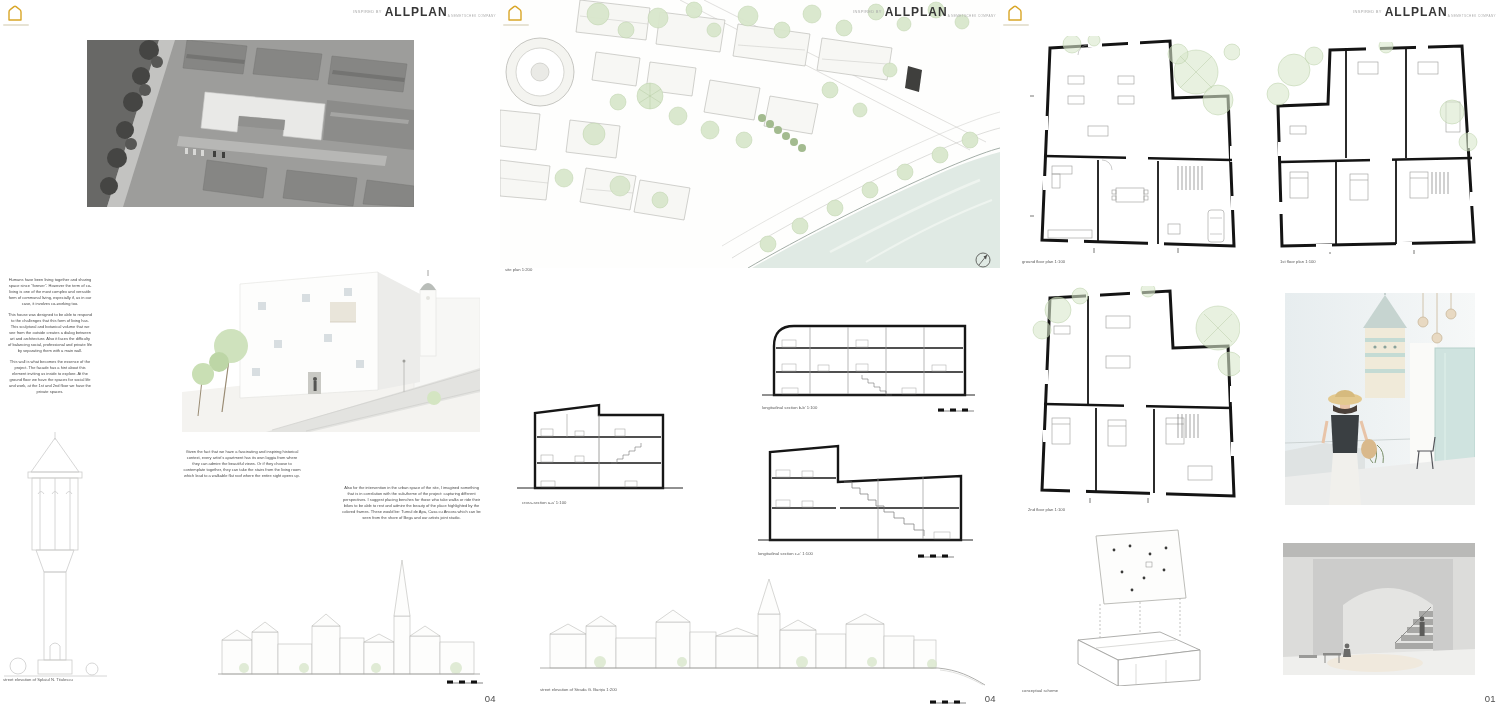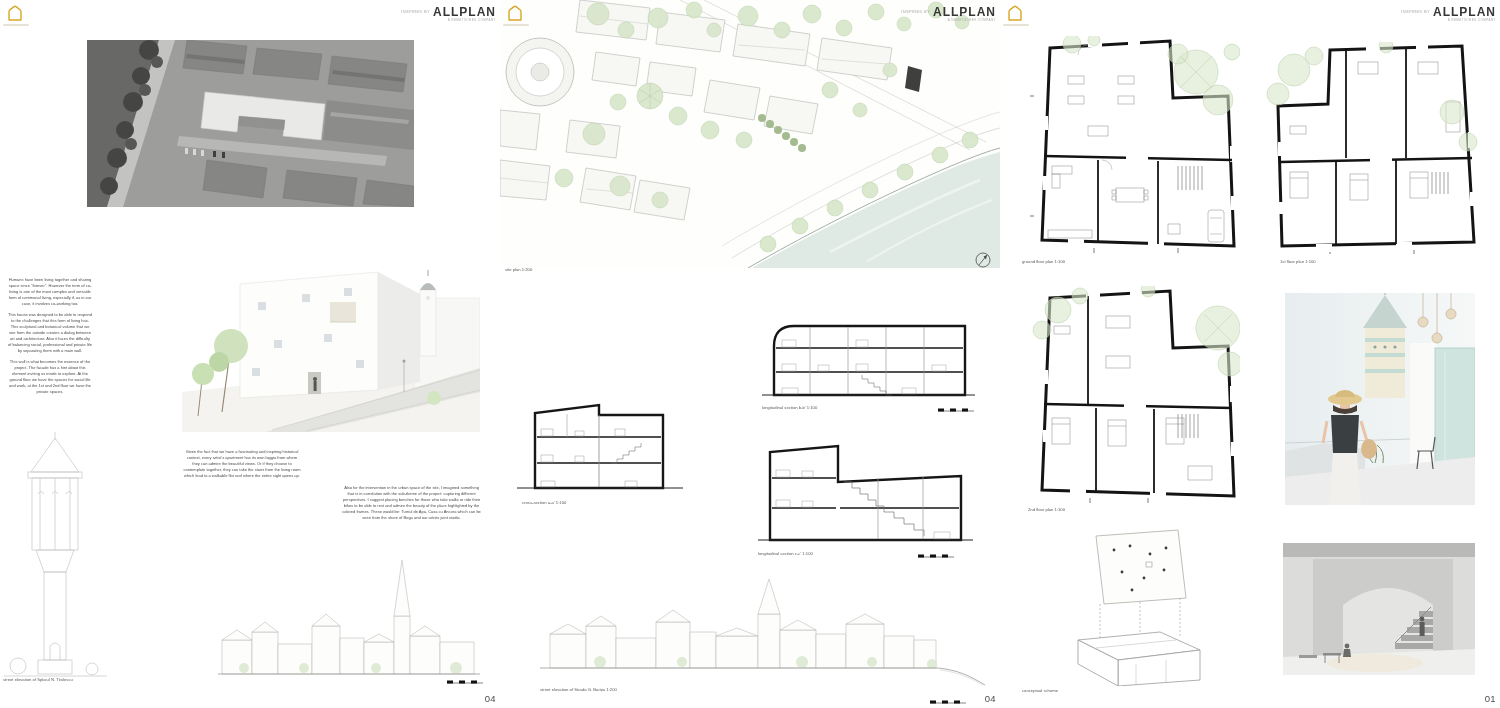--- a/index.html
+++ b/index.html
@@ -5,21 +5,21 @@
   html,body{margin:0;padding:0;background:#fff;}
   .board{position:relative;width:1500px;height:708px;background:#ffffff;overflow:hidden;
          font-family:"Liberation Sans",sans-serif;color:#444;}
   .panel{position:absolute;top:0;width:500px;height:708px;background:#fff;}
   #p1{left:0}#p2{left:500px}#p3{left:1000px}
   svg{display:block}
   .abs{position:absolute}
   
   .houselogo{position:absolute;top:4px;left:7px;width:16px;height:18px}
   .logo-caption{position:absolute;top:24px;left:3px;width:26px;height:2px;background:#e7e3d4;border-radius:1px}
-  .brandblock{position:absolute;top:6px;right:4px;display:flex;flex-direction:column;align-items:flex-end;line-height:1}
+  .brandblock{position:absolute;top:6px;right:4px;display:flex;align-items:flex-end;line-height:1}
   .brand-line{display:flex;align-items:center;gap:3px}
   .brand-prefix{font-size:4px;color:#a9a9a9;letter-spacing:.3px}
   .brand-name{font-size:12px;font-weight:700;color:#363636;letter-spacing:1px}
   .brand-sub{font-size:3px;color:#ababab;letter-spacing:.45px;margin-top:1px}
   
   .blocktext{position:absolute;font-size:4px;line-height:1.5;color:#4a4a4a;text-align:center}
   .blocktext p{margin:0 0 5px 0}
   .lbl{position:absolute;font-size:4.2px;color:#5a5a5a;white-space:nowrap}
   .pagenum{position:absolute;bottom:4px;right:4px;font-size:9.5px;color:#4d4d4d;letter-spacing:.4px}
 </style>

